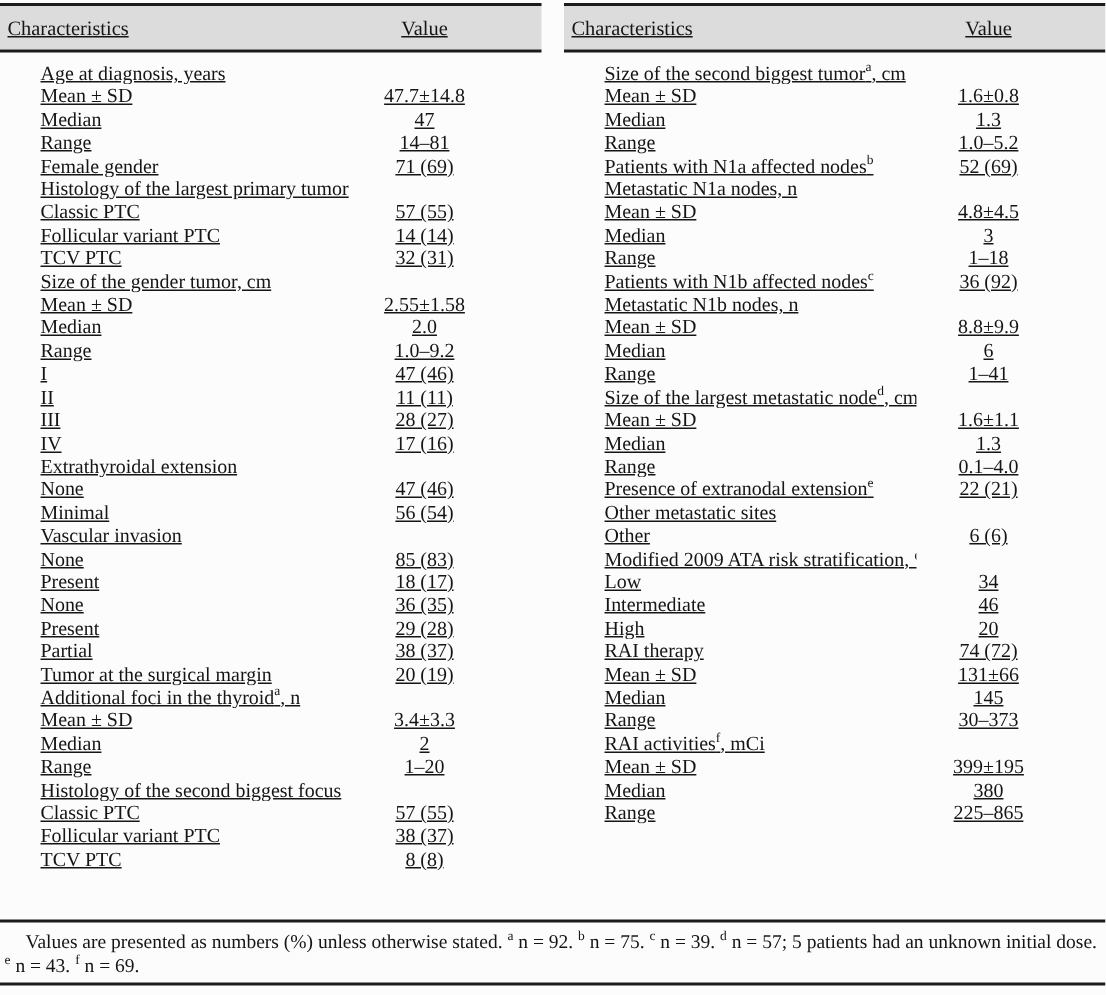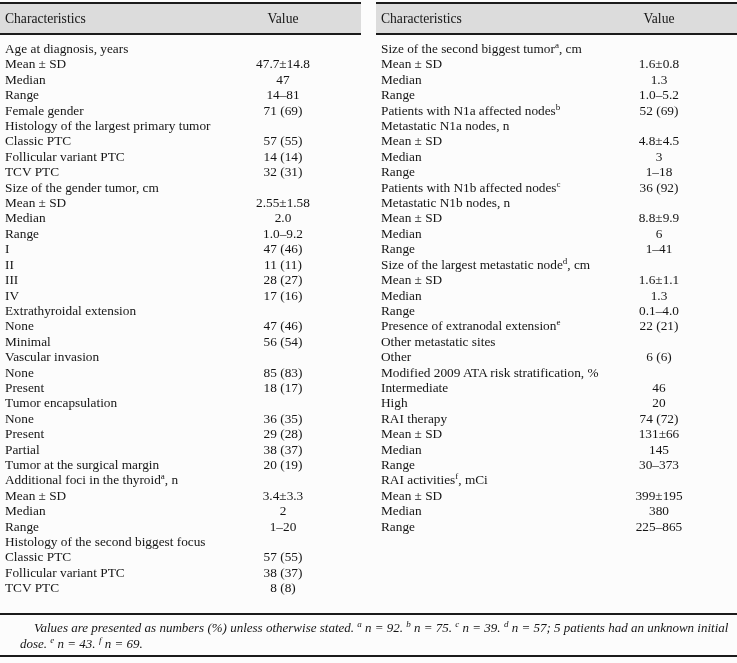--- a/index.html
+++ b/index.html
@@ -4,48 +4,47 @@
 <style>
   * { margin:0; padding:0; box-sizing:border-box; }
   html, body { width:737px; height:663px; }
   body {
     background:#fcfcfc;
     font-family:"Liberation Serif", serif;
     color:#151515;
     -webkit-font-smoothing:antialiased;
   }
   .page { width:737px; height:663px; padding-top:2px; }
-  .tables { display:flex; gap:15px; }
+  .tables { display:flex; gap:15px;text-decoration:underline; }
   .col { width:361px; }
   .rule { height:2px; background:#1b1b1b; }
   .thead {
     background:#dcdcdc;
     height:29px;
     display:flex;
     align-items:center;
     font-size:13.6px;
   }
   .thead .lbl { flex:1; padding-left:5px; }
   .val {
     width:96px;
     margin-right:30px;
     text-align:center;
     flex-shrink:0;
   }
-  .tbody { padding-top:6px; height:578px; overflow:hidden; }
+  .tbody { padding-top:6px; height:578px; overflow:hidden;margin-left:22px; }
   .trow { display:flex; line-height:15.4px; font-size:13.3px; }
   .trow .lbl { flex:1; padding-left:5px; white-space:nowrap; overflow:hidden; }
   .trow.indent .lbl { }
   sup { font-size:9px; line-height:0; vertical-align:super; }
   .footnote {
     font-size:13px;
     line-height:15.6px;
-    padding:5px 3px 4px 20px;
+    padding:5px 3px 4px 3px;
     text-indent:14px;
-    font-style:italic;
   }
 </style>
 </head>
 <body>
 
 <div class="page">
   <div class="tables">
 
     <div class="col">
       <div class="rule"></div>
@@ -141,21 +140,20 @@
           </div>
           <div class="trow indent">
             <span class="lbl">None</span>
             <span class="val">85 (83)</span>
           </div>
           <div class="trow indent">
             <span class="lbl">Present</span>
             <span class="val">18 (17)</span>
           </div>
           <div class="trow">
-            <span class="lbl">Tumor encapsulation</span>
             <span class="val"></span>
           </div>
           <div class="trow indent">
             <span class="lbl">None</span>
             <span class="val">36 (35)</span>
           </div>
           <div class="trow indent">
             <span class="lbl">Present</span>
             <span class="val">29 (28)</span>
           </div>
@@ -292,20 +290,24 @@
           </div>
           <div class="trow indent">
             <span class="lbl">Other</span>
             <span class="val">6 (6)</span>
           </div>
           <div class="trow">
             <span class="lbl">Modified 2009 ATA risk stratification, %</span>
             <span class="val"></span>
           </div>
           <div class="trow indent">
+            <span class="lbl">Low</span>
+            <span class="val">34</span>
+          </div>
+          <div class="trow indent">
             <span class="lbl">Intermediate</span>
             <span class="val">46</span>
           </div>
           <div class="trow indent">
             <span class="lbl">High</span>
             <span class="val">20</span>
           </div>
           <div class="trow">
             <span class="lbl">RAI therapy</span>
             <span class="val">74 (72)</span>

